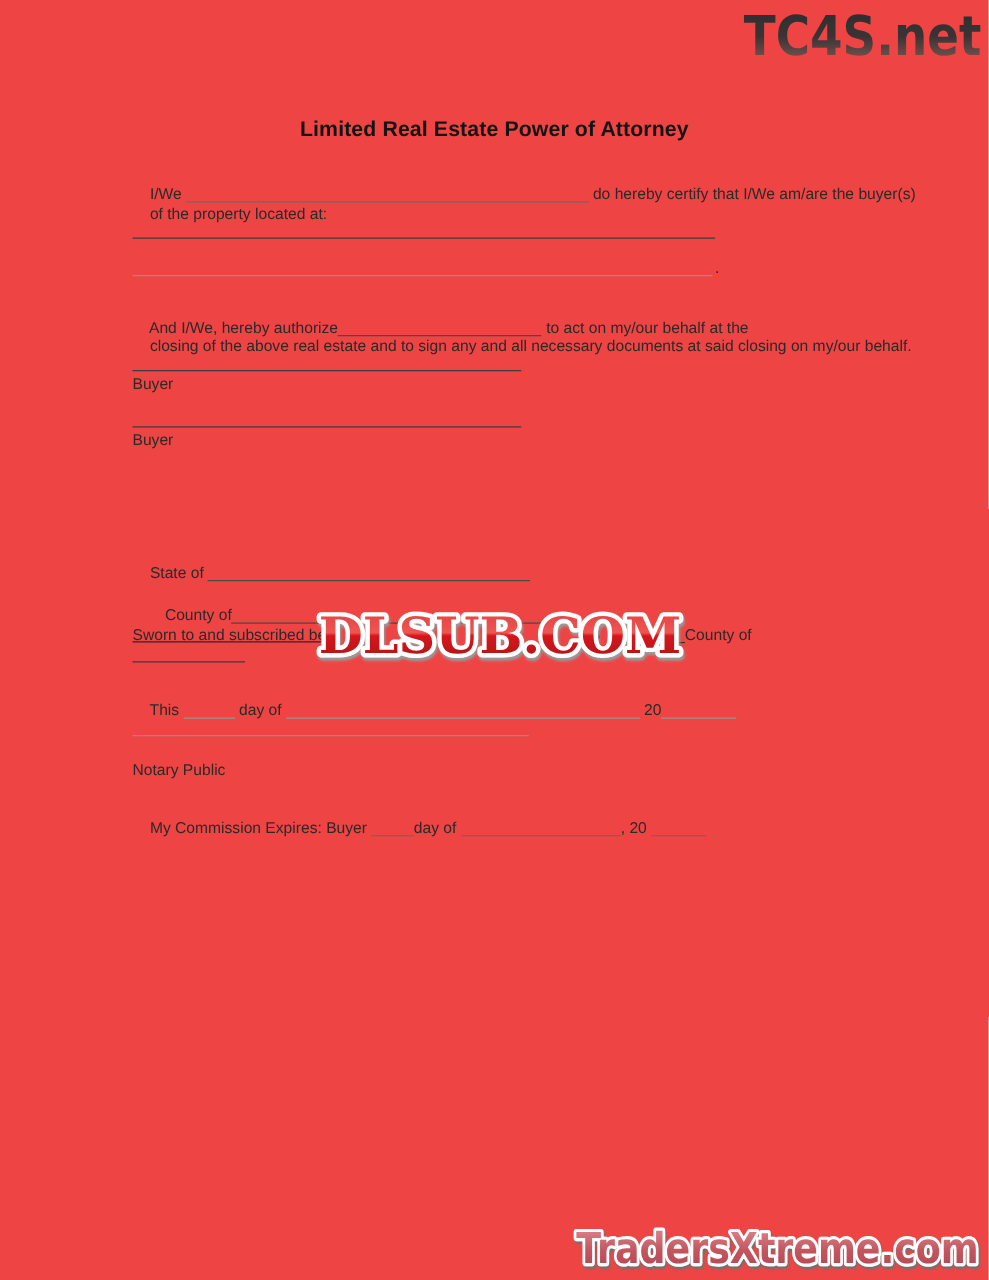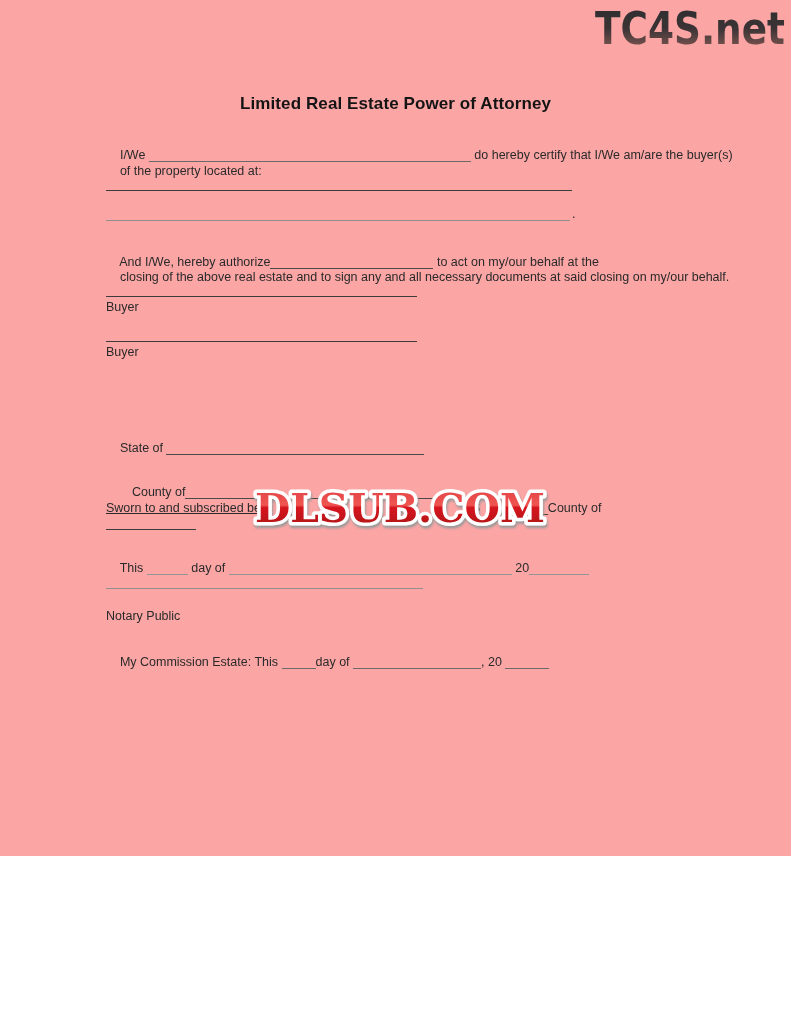--- a/index.html
+++ b/index.html
@@ -1,17 +1,17 @@
 <!DOCTYPE html>
 <html><head>
 <meta charset="utf-8">
 <style>
   html,body { margin:0; padding:0; background:#fff; }
   .page {
-    position:relative; width:791px; height:856px; background:#fca5a5;
+    position:relative; width:791px; height:1024px; background:#ef4444;
     font-family:"Liberation Sans", sans-serif; font-size:12.5px; color:#2a2a2a;
     overflow:hidden;
   }
   .row { position:absolute; white-space:pre; line-height:15px; }
   .b { display:inline-block; height:11px; border-bottom:1px solid #4a4a4a; vertical-align:-3px; }
   .b.gray { border-color:#949494; }
   .b.mid  { border-color:#6a6a6a; }
   .hr { position:absolute; height:0; border-top:1px solid #3c3c3c; }
   .hr.gray { border-color:#8f8f8f; }
   .title {
@@ -58,41 +58,41 @@
   </div>
   <div class="row" style="left:106px; top:255px;">
     <span>closing of the above real estate and to sign any and all necessary documents at said closing on my/our behalf.</span>
   </div>
 
   <div class="hr" style="left:106px; top:296px; width:311px;"></div>
   <span class="label" style="left:106px; top:300px;">Buyer</span>
   <div class="hr" style="left:106px; top:341px; width:311px;"></div>
   <span class="label" style="left:106px; top:345px;">Buyer</span>
 
-  <div class="row" style="left:106px; top:426px;">
+  <div class="row" style="left:106px; top:436px;">
     <span>State of </span><span class="b" style="width:258px;"></span>
   </div>
   <div class="row" style="left:118px; top:470px;">
     <span>County of</span><span class="b" style="width:254px;"></span>
   </div>
 
   <span class="label" style="left:106px; top:501px;text-decoration:underline;">Sworn to and subscribed befo</span>
   <span class="label" style="left:472px; top:501px;">S</span>
   <span class="label" style="left:527px; top:501px;text-align:right;">___County of</span>
   <div class="hr" style="left:106px; top:529px; width:90px;"></div>
 
   <div class="row" style="left:106px; top:546px;">
     <span>This </span><span class="b gray" style="width:41px;"></span><span> day of </span><span class="b gray" style="width:283px;"></span><span> 20</span><span class="b gray" style="width:60px;"></span>
   </div>
 
   <div class="hr gray" style="left:106px; top:588px; width:317px;"></div>
   <span class="label" style="left:106px; top:609px;">Notary Public</span>
 
   <div class="row" style="left:106px; top:640px;">
-    <span>My Commission Estate: This </span><span class="b mid" style="width:34px;"></span><span>day of </span><span class="b mid" style="width:128px;"></span><span>, 20 </span><span class="b mid" style="width:44px;"></span>
+    <span>My Commission Expires: Buyer </span><span class="b mid" style="width:34px;"></span><span>day of </span><span class="b mid" style="width:128px;"></span><span>, 20 </span><span class="b mid" style="width:44px;"></span>
   </div>
 
   <svg class="wm" style="left:248px; top:482px;" width="304" height="52" viewBox="0 0 304 52">
     <defs>
       <linearGradient id="gdl" x1="0" y1="0" x2="0" y2="1">
         <stop offset="0" stop-color="#e04046"></stop>
         <stop offset="0.45" stop-color="#ef5550"></stop>
         <stop offset="0.5" stop-color="#d61920"></stop>
         <stop offset="1" stop-color="#a70d12"></stop>
       </linearGradient>

